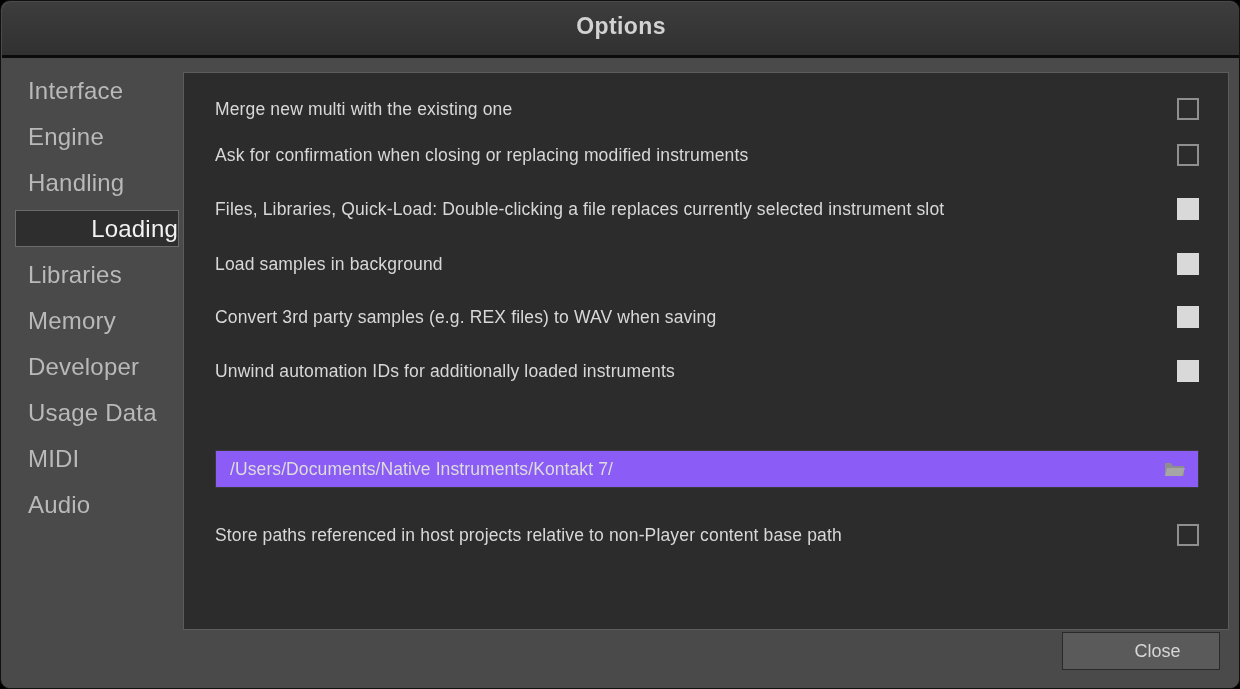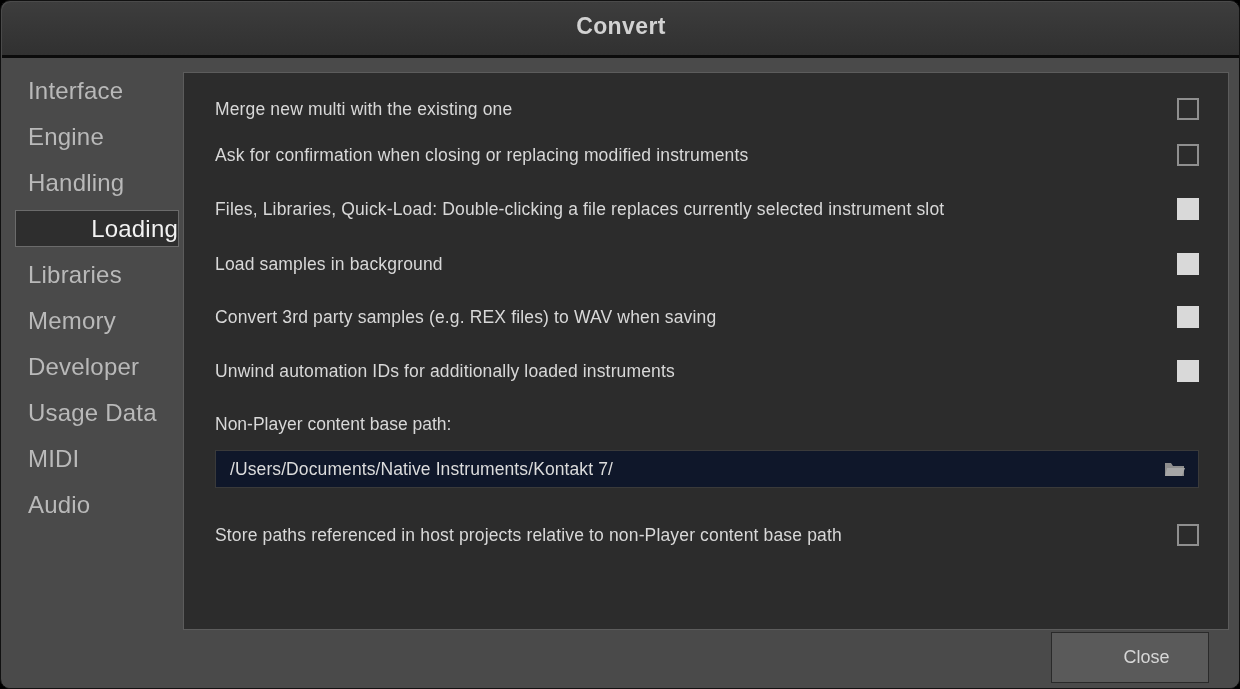--- a/index.html
+++ b/index.html
@@ -135,21 +135,21 @@
     top: 341px;
     color: #d8d8d8;
     font-size: 17.5px;
   }
   #path-field {
     position: absolute;
     left: 31px;
     top: 377px;
     width: 984px;
     height: 38px;
-    background: #0f172a;
+    background: #8b5cf6;
     border: 1px solid #3a3a3a;
     display: flex;
     align-items: center;
     padding: 0 8px 0 14px;
   }
   #path-value {
     flex: 1 1 auto;
     color: #dcdcdc;
     font-size: 17.5px;
     white-space: nowrap;
@@ -169,42 +169,42 @@
   
   #footer {
     position: absolute;
     left: 0;
     top: 570px;
     width: 1238px;
     height: 59px;
   }
   #close-button {
     position: absolute;
-    right: 31px;
+    right: 20px;
     top: 2px;
     width: 158px;
-    height: 51px;
+    height: 38px;
     background: #5a5a5a;
     border: 1px solid #2a2a2a;
     color: #d6d6d6;
     font-size: 18px;
     display: flex;
     align-items: center;
     justify-content: center;
     cursor: pointer;
     padding-left: 33px;
   }
 </style>
 </head>
 <body>
 
 <div id="window">
 
   <div id="titlebar">
-    <span id="titlebar-text">Convert</span>
+    <span id="titlebar-text">Options</span>
   </div>
 
   <div id="body-area">
 
     <nav id="sidebar">
         <div class="side-item">
           <span>Interface</span>
         </div>
         <div class="side-item">
           <span>Engine</span>
@@ -230,21 +230,20 @@
         <div class="side-item">
           <span>MIDI</span>
         </div>
         <div class="side-item">
           <span>Audio</span>
         </div>
       </nav>
 
     <section id="content-panel">
 
-      <div id="path-label">Non-Player content base path:</div>
 
       <div id="path-field">
         <span id="path-value">/Users/Documents/Native Instruments/Kontakt 7/</span>
         <span id="folder-btn">
           <svg width="22" height="18" viewBox="0 0 22 18" aria-hidden="true">
             <path d="M1 3 L1 16 L20 16 L20 6 L9 6 L7 3 Z" fill="#8e8e8e"></path>
             <path d="M3 8 L21 8 L18 16 L1 16 Z" fill="#a6a6a6"></path>
           </svg>
         </span>
       </div>

